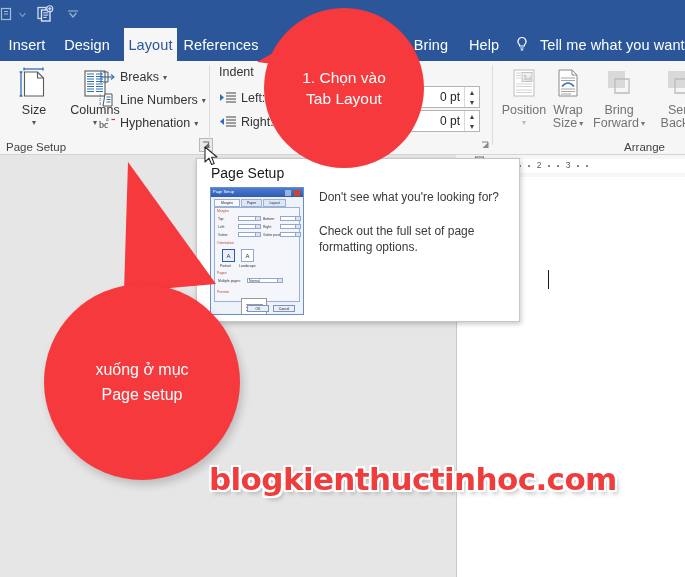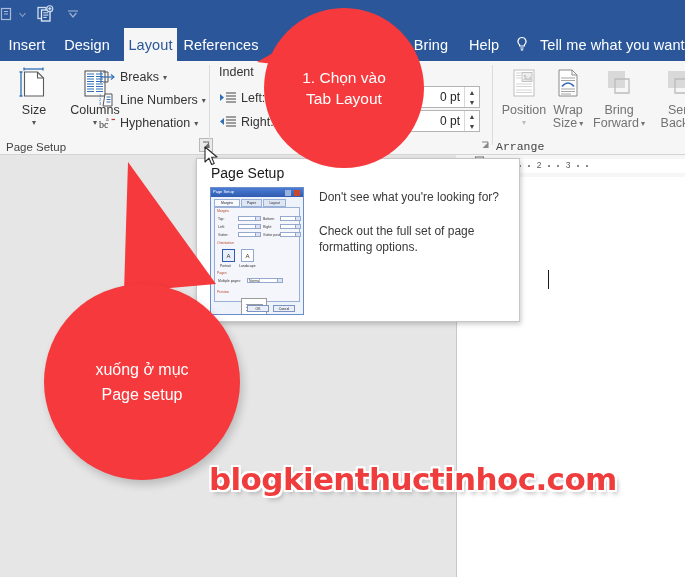--- a/index.html
+++ b/index.html
@@ -505,21 +505,21 @@
         <span class="ico">
           <svg width="34" height="34" viewBox="0 0 34 34">
             <rect x="6" y="4" width="17" height="17" fill="#d9d9d9"></rect>
             <path d="M13 12 h14 v14 h-14 z" fill="none" stroke="#bcbcbc" stroke-width="1.3"></path>
           </svg>
         </span>
         <span class="lbl dim">Sen</span>
         <span class="lbl dim">Backw</span>
       </div>
 
-      <div class="group-label" style="left:0;text-align:left;padding-right:5px;font-family:Liberation Mono, monospace;">Arrange</div>
+      <div class="group-label" style="left:0;text-align:right;padding-right:20px;">Arrange</div>
     </div>
   </div>
 
   <div class="rulerwrap">
     <div class="ruler">
       <div class="margin" style="left:0;width:22px;"></div>
       <div class="dot" style="left:8px;"></div>
       <div class="dot" style="left:16px;"></div>
       <div class="dot" style="left:34px;"></div>
       <div class="dot" style="left:43px;"></div>

